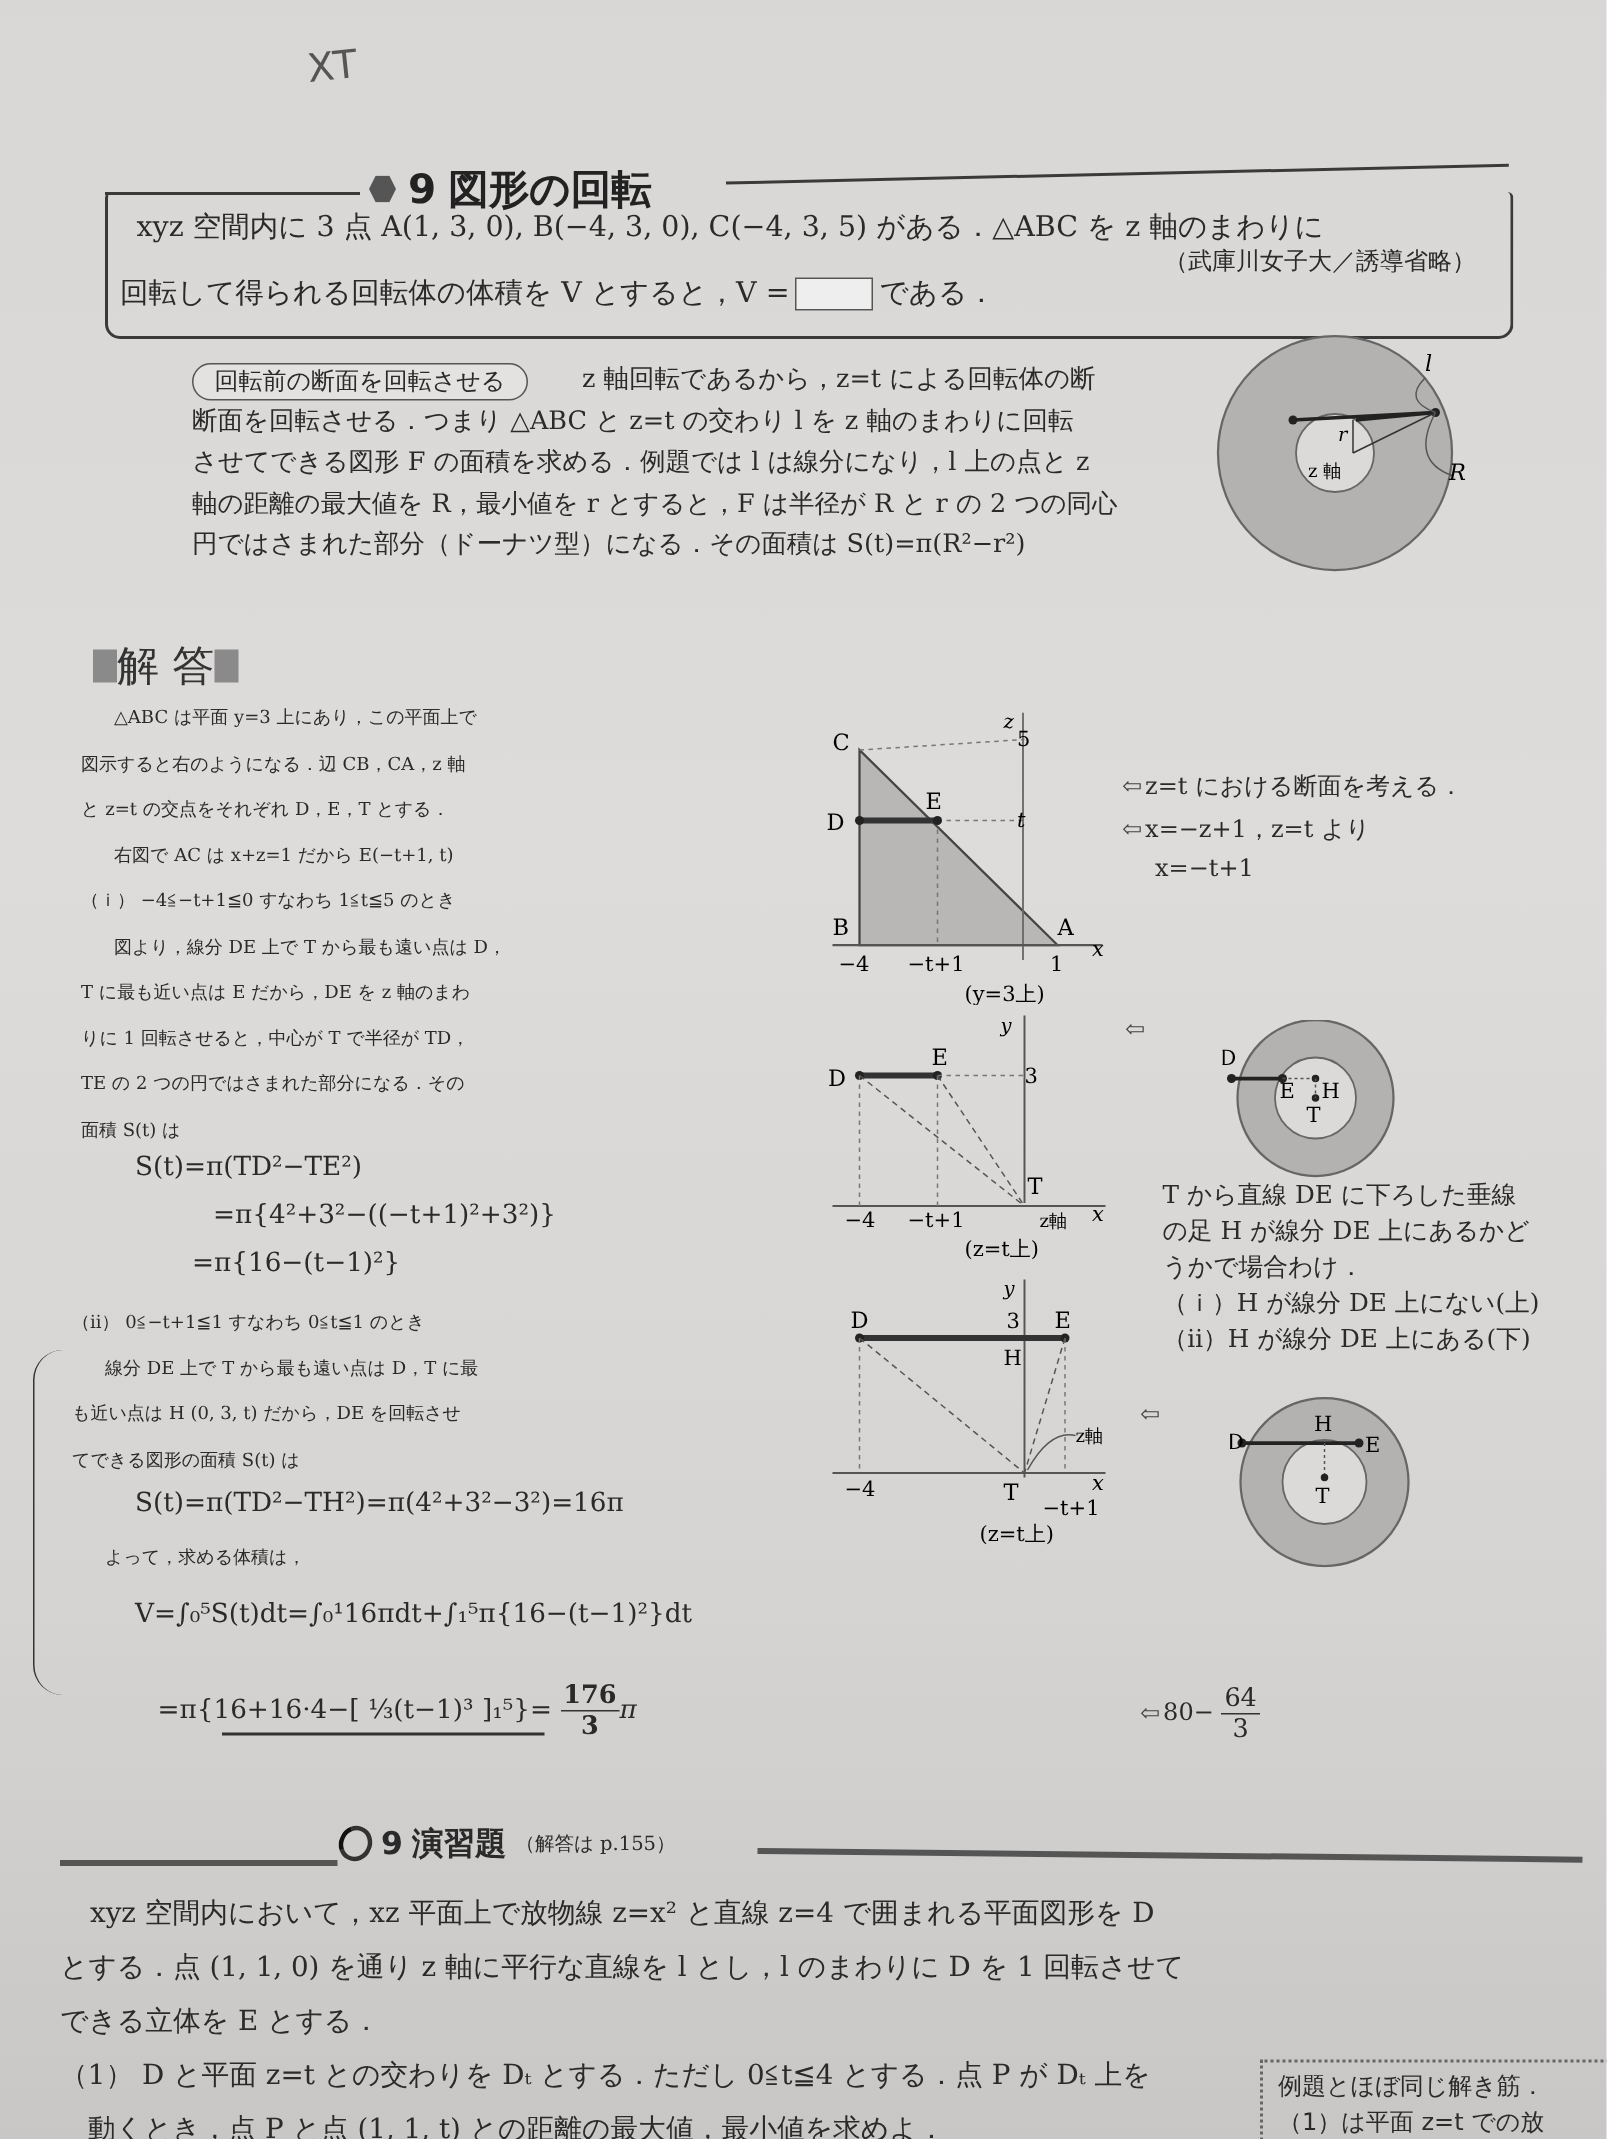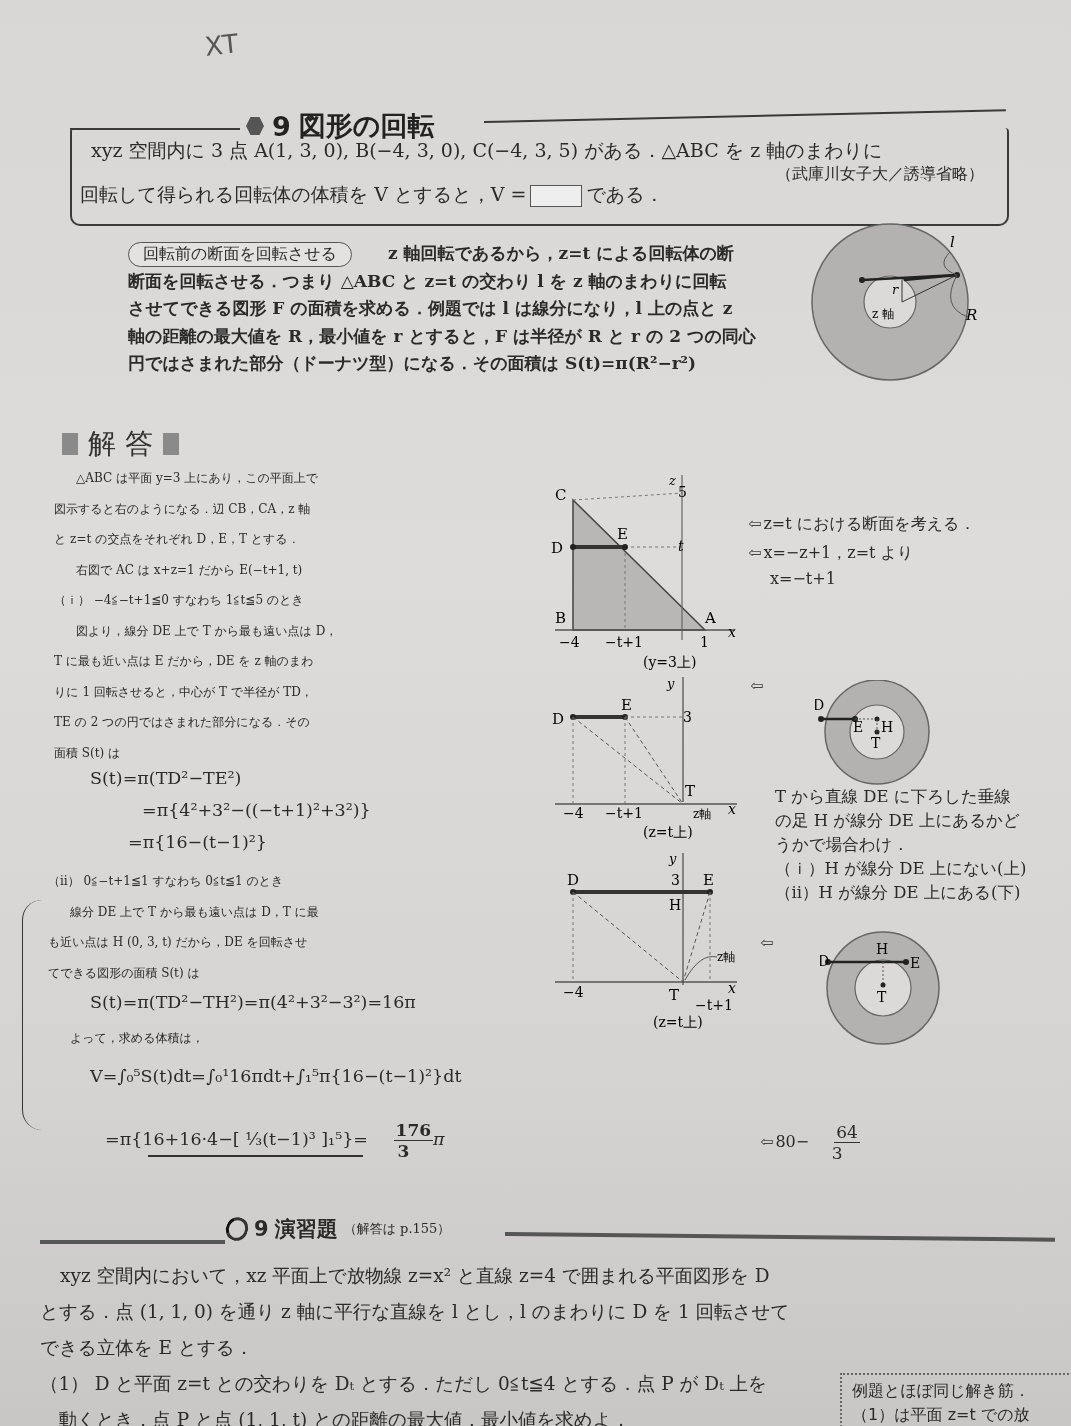--- a/index.html
+++ b/index.html
@@ -24,40 +24,40 @@
   .prob-line1 { left:91px; top:138px; font-size:19px; white-space:nowrap; }
   .prob-line2 { left:80px; top:182px; font-size:19px; white-space:nowrap; }
   .prob-source { left:776px; top:164px; font-size:16px; white-space:nowrap; }
   .ans-box { display:inline-block; width:50px; height:20px; border:1.5px solid #555; background:#eee; vertical-align:middle; margin:0 4px; }
 
   
   .hint-tag {
     left:128px; top:242px; padding:1px 14px; border:1.5px solid #555; border-radius:14px;
     font-size:16px; font-family:Liberation Mono, monospace; background:#e4e2e0; white-space:nowrap;
   }
-  .hint-text { left:128px; top:240px; width:650px; font-size:17px; line-height:27.5px;font-weight:bold; }
+  .hint-text { left:128px; top:240px; width:650px; font-size:17px; line-height:27.5px; }
   .hint-text .first { padding-left:260px; }
 
   
-  .sec-head { left:62px; top:425px; font-size:28px; font-family:"DejaVu Sans", sans-serif; display:flex; align-items:center; gap:10px; color:#333; }
+  .sec-head { left:62px; top:425px; font-size:28px; font-family:"DejaVu Sans", sans-serif; display:flex; align-items:center; color:#333; }
   .sq { width:16px; height:22px; background:#8a8a8a; }
 
   .body-text { font-size:12px; line-height:30.5px; white-space:nowrap; }
   .col-left { left:54px; top:463px; width:440px; }
   .indent { padding-left:22px; }
   .math { left:90px; font-size:17.5px; white-space:nowrap; }
 
   .side-note { font-size:16px; line-height:26px; white-space:nowrap; }
   .arrow { display:inline-block; margin-right:2px; color:#444; }
 
   .bracket-curve { left:22px; top:900px; width:20px; height:230px; border-left:1.5px solid #333; border-radius:20px 0 0 20px; }
 
   .underline-sum { left:148px; top:1155px; width:215px; height:2px; background:#333; }
   .result-frac { display:inline-flex; flex-direction:column; align-items:center; vertical-align:middle; font-weight:bold; font-size:17px; line-height:20px; }
-  .result-frac .num { border-bottom:1.5px solid #333; padding:0 2px;margin-left:20px; }
+  .result-frac .num { border-bottom:1.5px solid #333; padding:0 2px; }
 
   
   .ex-line-l { left:40px; top:1240px; width:185px; height:4px; background:#555; }
   .ex-line-r { left:505px; top:1232px; width:550px; height:4px; background:#555; transform:rotate(0.6deg); transform-origin:left; }
   .ex-title { left:226px; top:1215px; font-size:21px; font-family:"DejaVu Sans", sans-serif; font-weight:bold; display:flex; align-items:center; gap:6px; white-space:nowrap; }
   .ex-title .paren { font-weight:normal; font-size:13px; font-family:"DejaVu Serif", serif; }
   .ex-icon { width:16px; height:18px; border:3px solid #333; border-radius:50%; border-left-color:#111; background:transparent; transform:rotate(25deg); }
   .ex-text { left:40px; top:1258px; font-size:18.5px; line-height:36px; white-space:nowrap; }
 
   .tip-box { left:840px; top:1373px; width:230px; height:60px; border:2px dotted #666; border-bottom:none; border-right:none; font-size:16px; line-height:24px; padding:4px 10px; font-family:"DejaVu Sans", sans-serif; }

